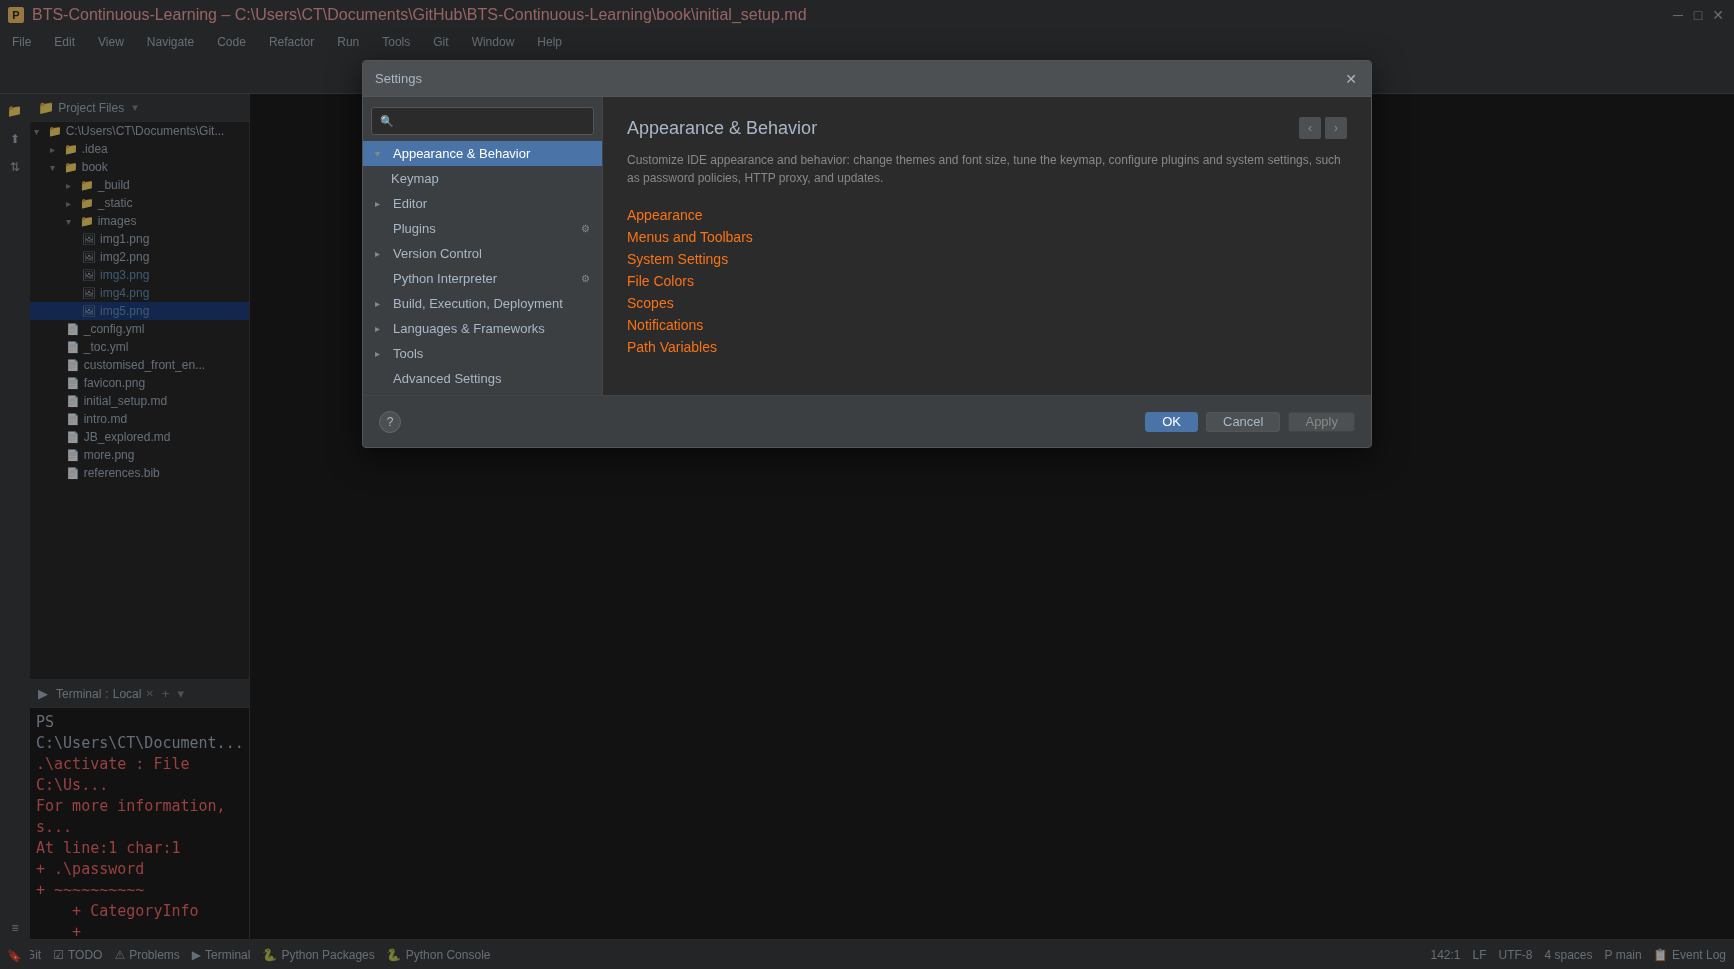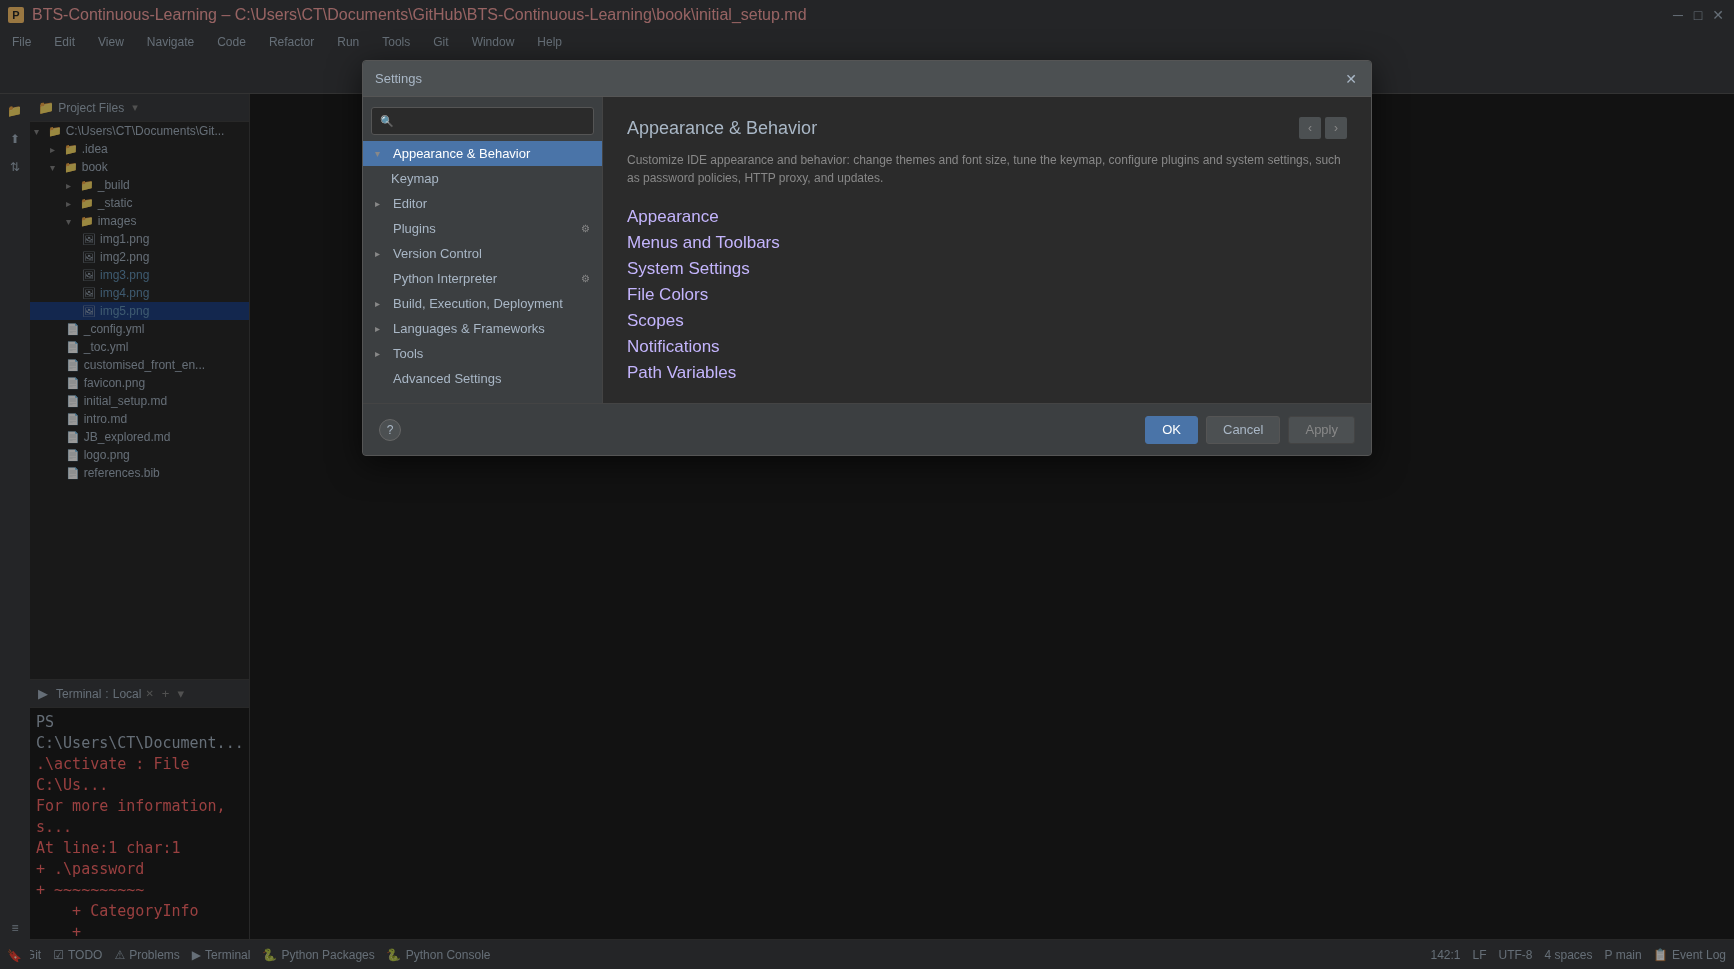--- a/index.html
+++ b/index.html
@@ -362,40 +362,40 @@
       color: #888;
       margin-bottom: 20px;
       line-height: 1.5;
     }
     .settings-links {
       display: flex;
       flex-direction: column;
       gap: 6px;
     }
     .settings-link {
-      color: #c4b5fd;
-      font-size: 17px;
+      color: #f97316;
+      font-size: 14px;
       cursor: pointer;
       text-decoration: none;
     }
 
     
     .dialog-footer {
       height: 52px;
       background: #3c3f41;
       border-top: 1px solid #444;
       border-radius: 0 0 4px 4px;
       display: flex;
       align-items: center;
       justify-content: flex-end;
       padding: 0 16px;
       gap: 8px;
     }
     .btn {
-      height: 28px;
+      height: 20px;
       padding: 0 16px;
       border-radius: 3px;
       font-size: 13px;
       cursor: pointer;
       border: 1px solid #555;
       display: flex;
       align-items: center;
       justify-content: center;
     }
     .btn-ok {
@@ -545,21 +545,21 @@
     <div class="tree-item" style="padding-left:36px">
       <span class="tree-icon">📄</span>
       <span>intro.md</span>
     </div>
     <div class="tree-item" style="padding-left:36px">
       <span class="tree-icon">📄</span>
       <span>JB_explored.md</span>
     </div>
     <div class="tree-item" style="padding-left:36px">
       <span class="tree-icon">📄</span>
-      <span>logo.png</span>
+      <span>more.png</span>
     </div>
     <div class="tree-item" style="padding-left:36px">
       <span class="tree-icon">📄</span>
       <span>references.bib</span>
     </div>
   </div>
 </div>
 
 <div class="terminal-panel">
   <div class="terminal-header">

